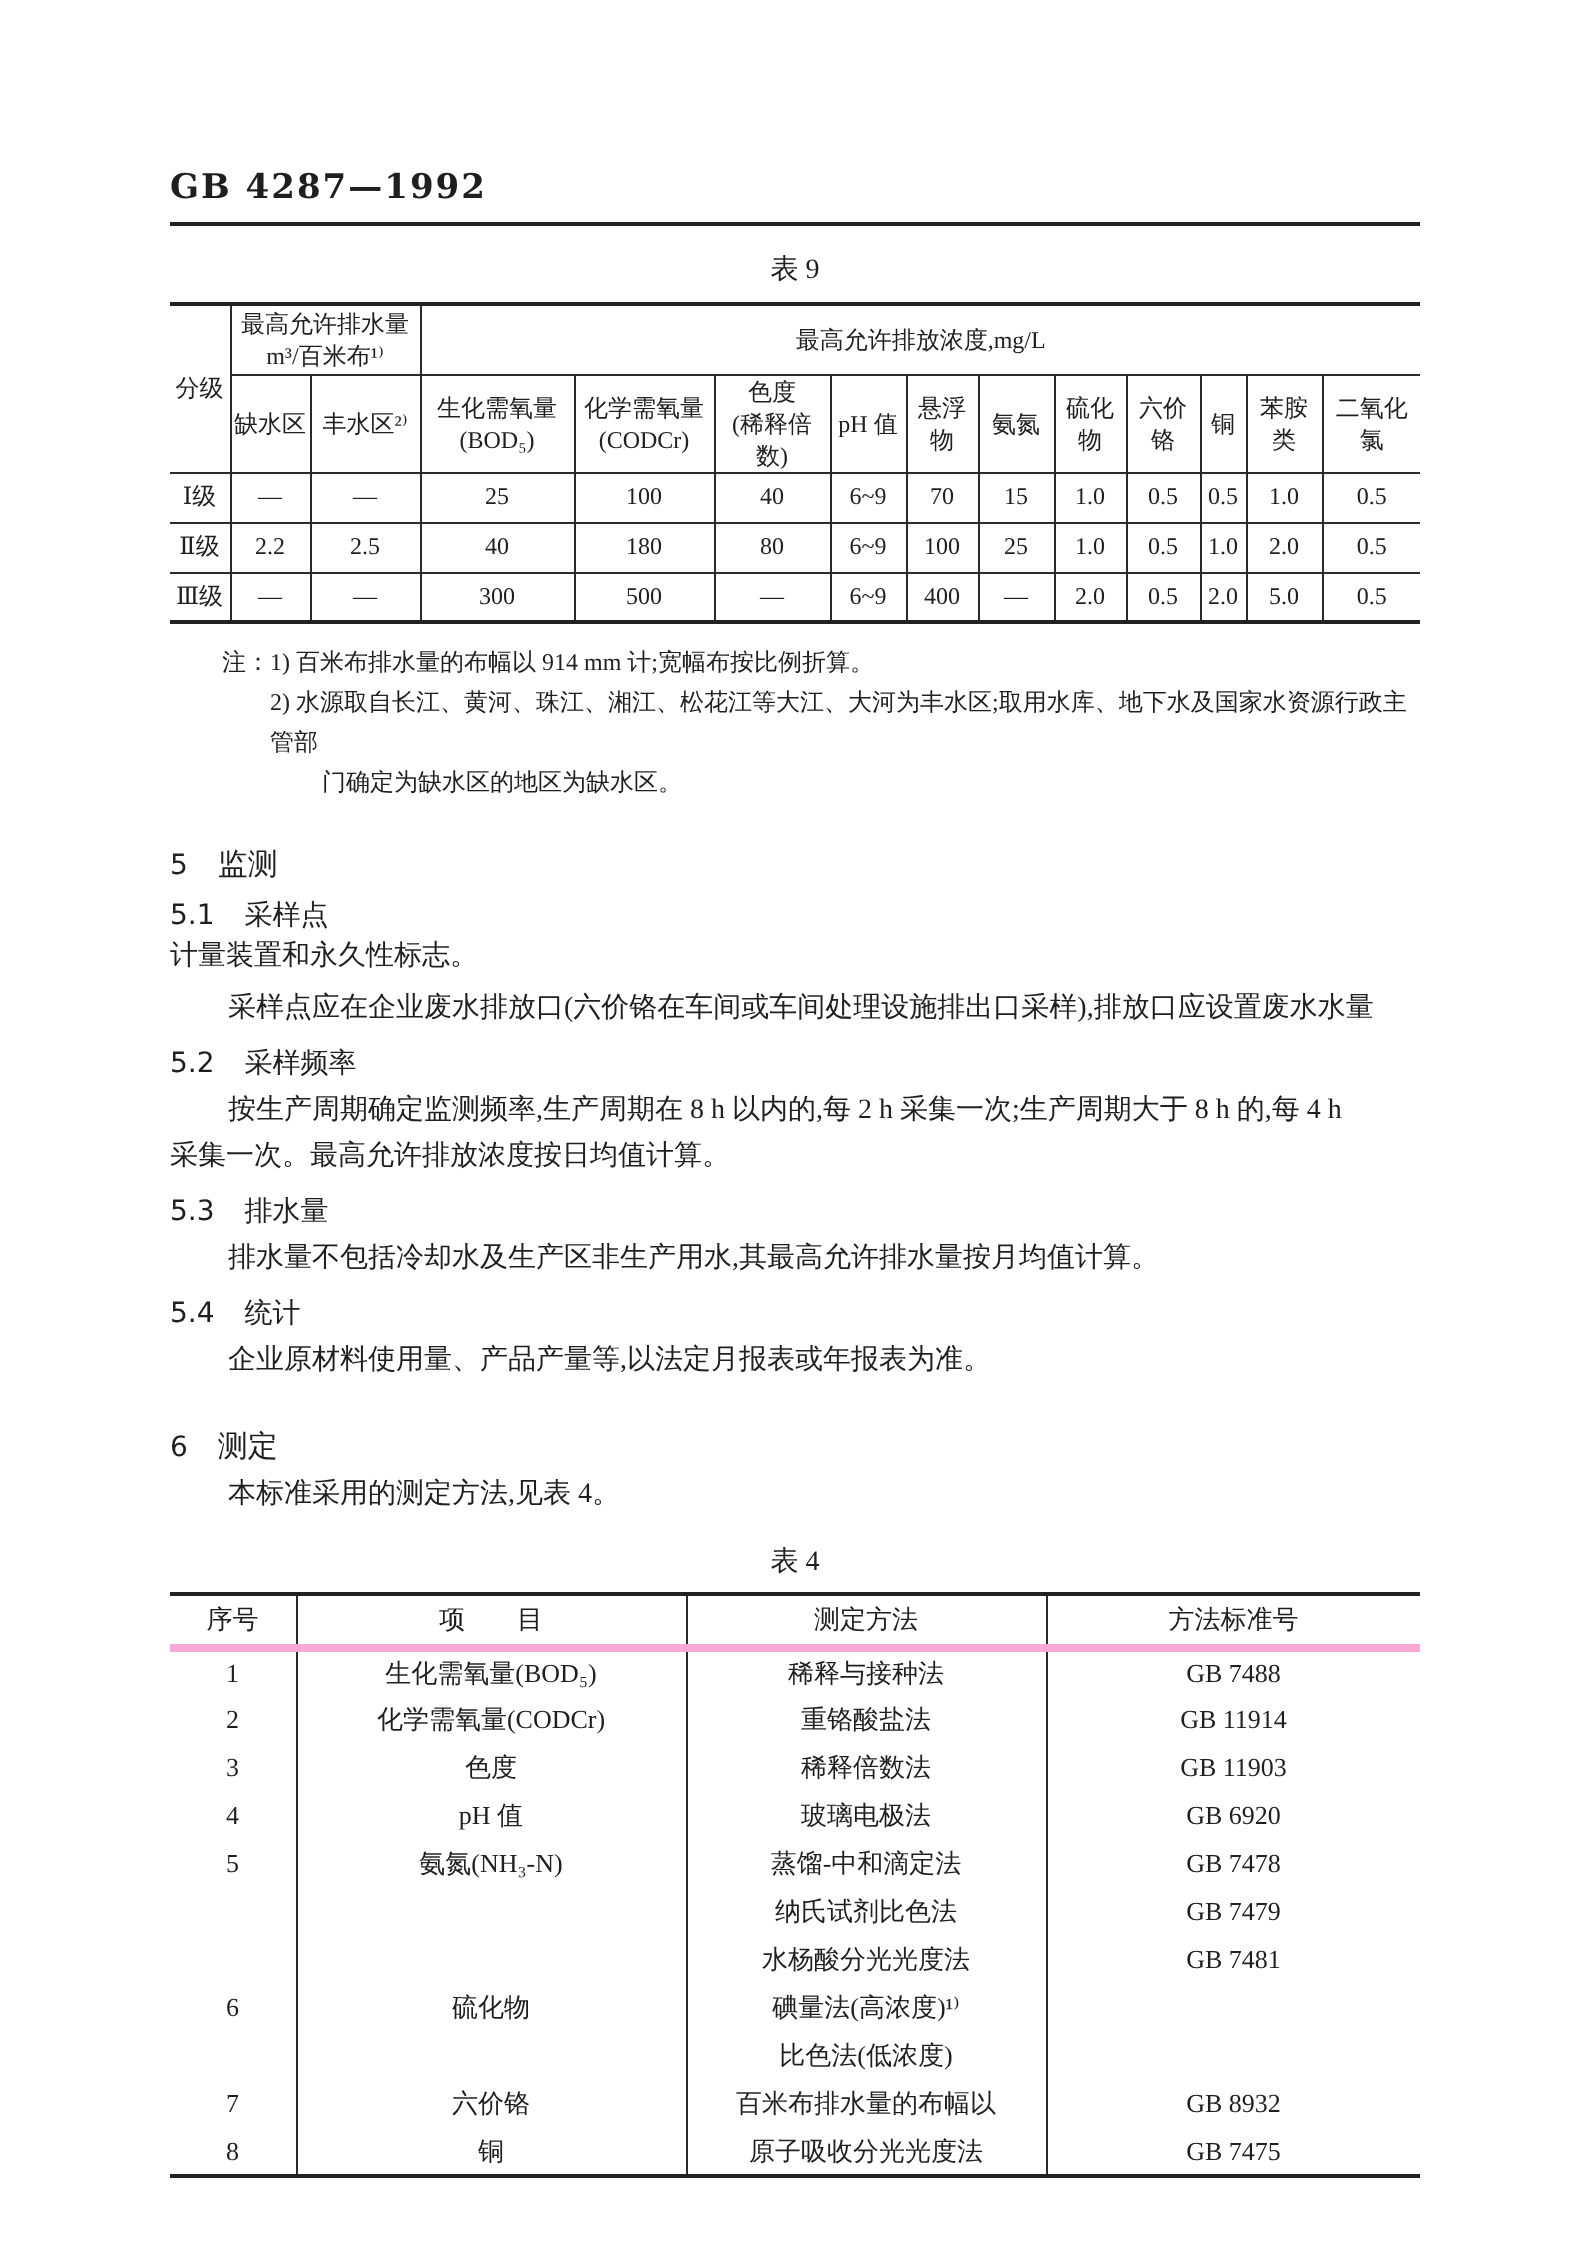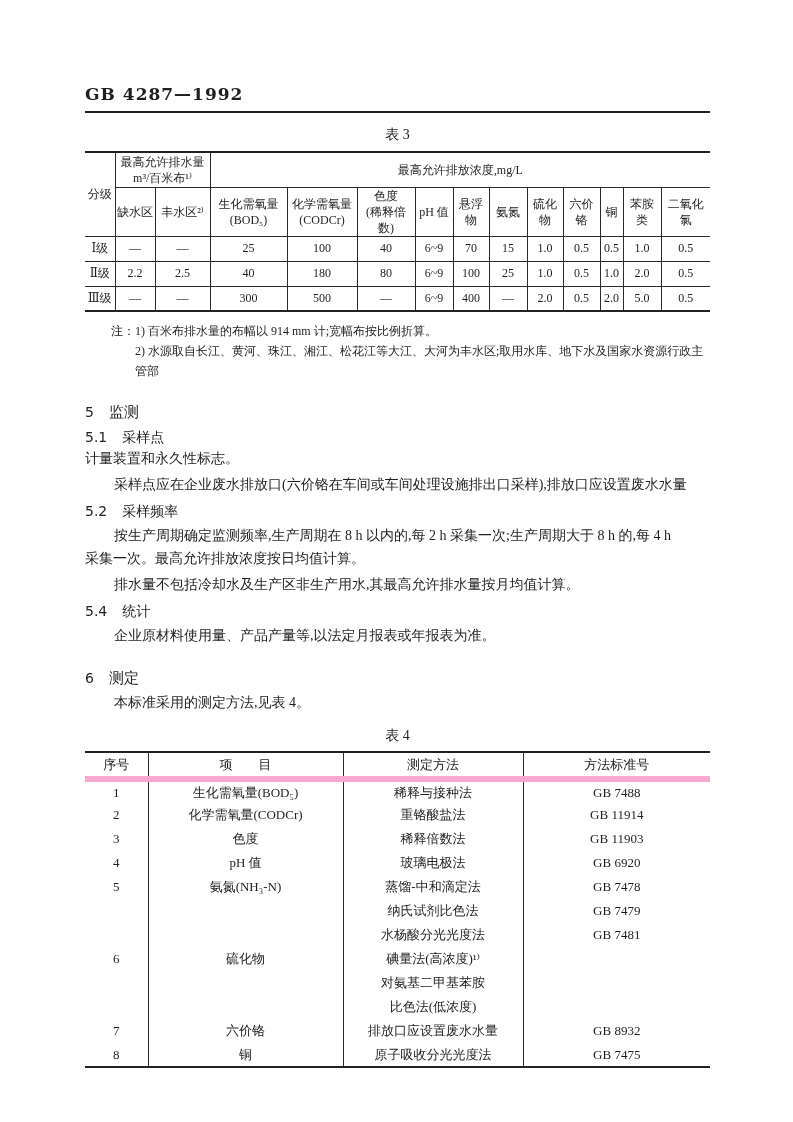--- a/index.html
+++ b/index.html
@@ -67,31 +67,31 @@
     border-top:2px solid #222; border-bottom:2px solid #222;
     font-size:13px;
   }
   table.t4 td {
     border-left:1px solid #2a2a2a; border-right:1px solid #2a2a2a;
     text-align:center; vertical-align:middle; height:24px; padding:0 2px;
     overflow:hidden;
   }
   table.t4 tr td:first-child { border-left:none; }
   table.t4 tr td:last-child  { border-right:none; }
-  table.t4 tr.t4-head td { border-bottom:6px solid #f9a8d4; height:27px; }
+  table.t4 tr.t4-head td { border-bottom:4px solid #f9a8d4; height:27px; }
 </style>
 </head>
 <body>
 
 <div class="content">
 
   <div class="doc-title">GB 4287—1992</div>
   <div class="header-rule"></div>
 
-  <div class="table-caption">表 3</div>
+  <div class="table-caption">表 9</div>
 
   <table class="t3">
     <colgroup>
       <col style="width:30px">
         <col style="width:40px">
         <col style="width:55px">
       <col style="width:77px">
         <col style="width:70px">
         <col style="width:58px">
       <col style="width:38px">
@@ -175,38 +175,42 @@
           <td>2.0</td>
           <td>5.0</td>
           <td>0.5</td>
         </tr>
       </tbody>
   </table>
 
   <div class="notes">
     <div class="note-l1">注：1) 百米布排水量的布幅以 914 mm 计;宽幅布按比例折算。</div>
     <div class="note-l2">2) 水源取自长江、黄河、珠江、湘江、松花江等大江、大河为丰水区;取用水库、地下水及国家水资源行政主管部</div>
+    <div class="note-l3">门确定为缺水区的地区为缺水区。</div>
   </div>
 
   <div class="h1">
     <span class="h-num">5</span><span class="h-title">监测</span>
   </div>
 
   <div class="h2">
     <span class="h-num">5.1</span><span class="h-title">采样点</span>
   </div>
   <div class="body-line">计量装置和永久性标志。</div>
   <div class="body-line first indent">采样点应在企业废水排放口(六价铬在车间或车间处理设施排出口采样),排放口应设置废水水量</div>
 
   <div class="h2">
     <span class="h-num">5.2</span><span class="h-title">采样频率</span>
   </div>
   <div class="body-line first indent">按生产周期确定监测频率,生产周期在 8 h 以内的,每 2 h 采集一次;生产周期大于 8 h 的,每 4 h</div>
   <div class="body-line">采集一次。最高允许排放浓度按日均值计算。</div>
 
+  <div class="h2">
+    <span class="h-num">5.3</span><span class="h-title">排水量</span>
+  </div>
   <div class="body-line first indent">排水量不包括冷却水及生产区非生产用水,其最高允许排水量按月均值计算。</div>
 
   <div class="h2">
     <span class="h-num">5.4</span><span class="h-title">统计</span>
   </div>
   <div class="body-line first indent">企业原材料使用量、产品产量等,以法定月报表或年报表为准。</div>
 
   <div class="h1">
     <span class="h-num">6</span><span class="h-title">测定</span>
   </div>
@@ -272,33 +276,27 @@
         </tr>
         <tr>
           <td>6</td>
           <td>硫化物</td>
           <td>碘量法(高浓度)¹⁾</td>
           <td></td>
         </tr>
         <tr>
           <td></td>
           <td></td>
-          <td>对氨基二甲基苯胺</td>
-          <td></td>
-        </tr>
-        <tr>
-          <td></td>
-          <td></td>
           <td>比色法(低浓度)</td>
           <td></td>
         </tr>
         <tr>
           <td>7</td>
           <td>六价铬</td>
-          <td>排放口应设置废水水量</td>
+          <td>百米布排水量的布幅以</td>
           <td>GB 8932</td>
         </tr>
         <tr>
           <td>8</td>
           <td>铜</td>
           <td>原子吸收分光光度法</td>
           <td>GB 7475</td>
         </tr>
       </tbody>
   </table>

